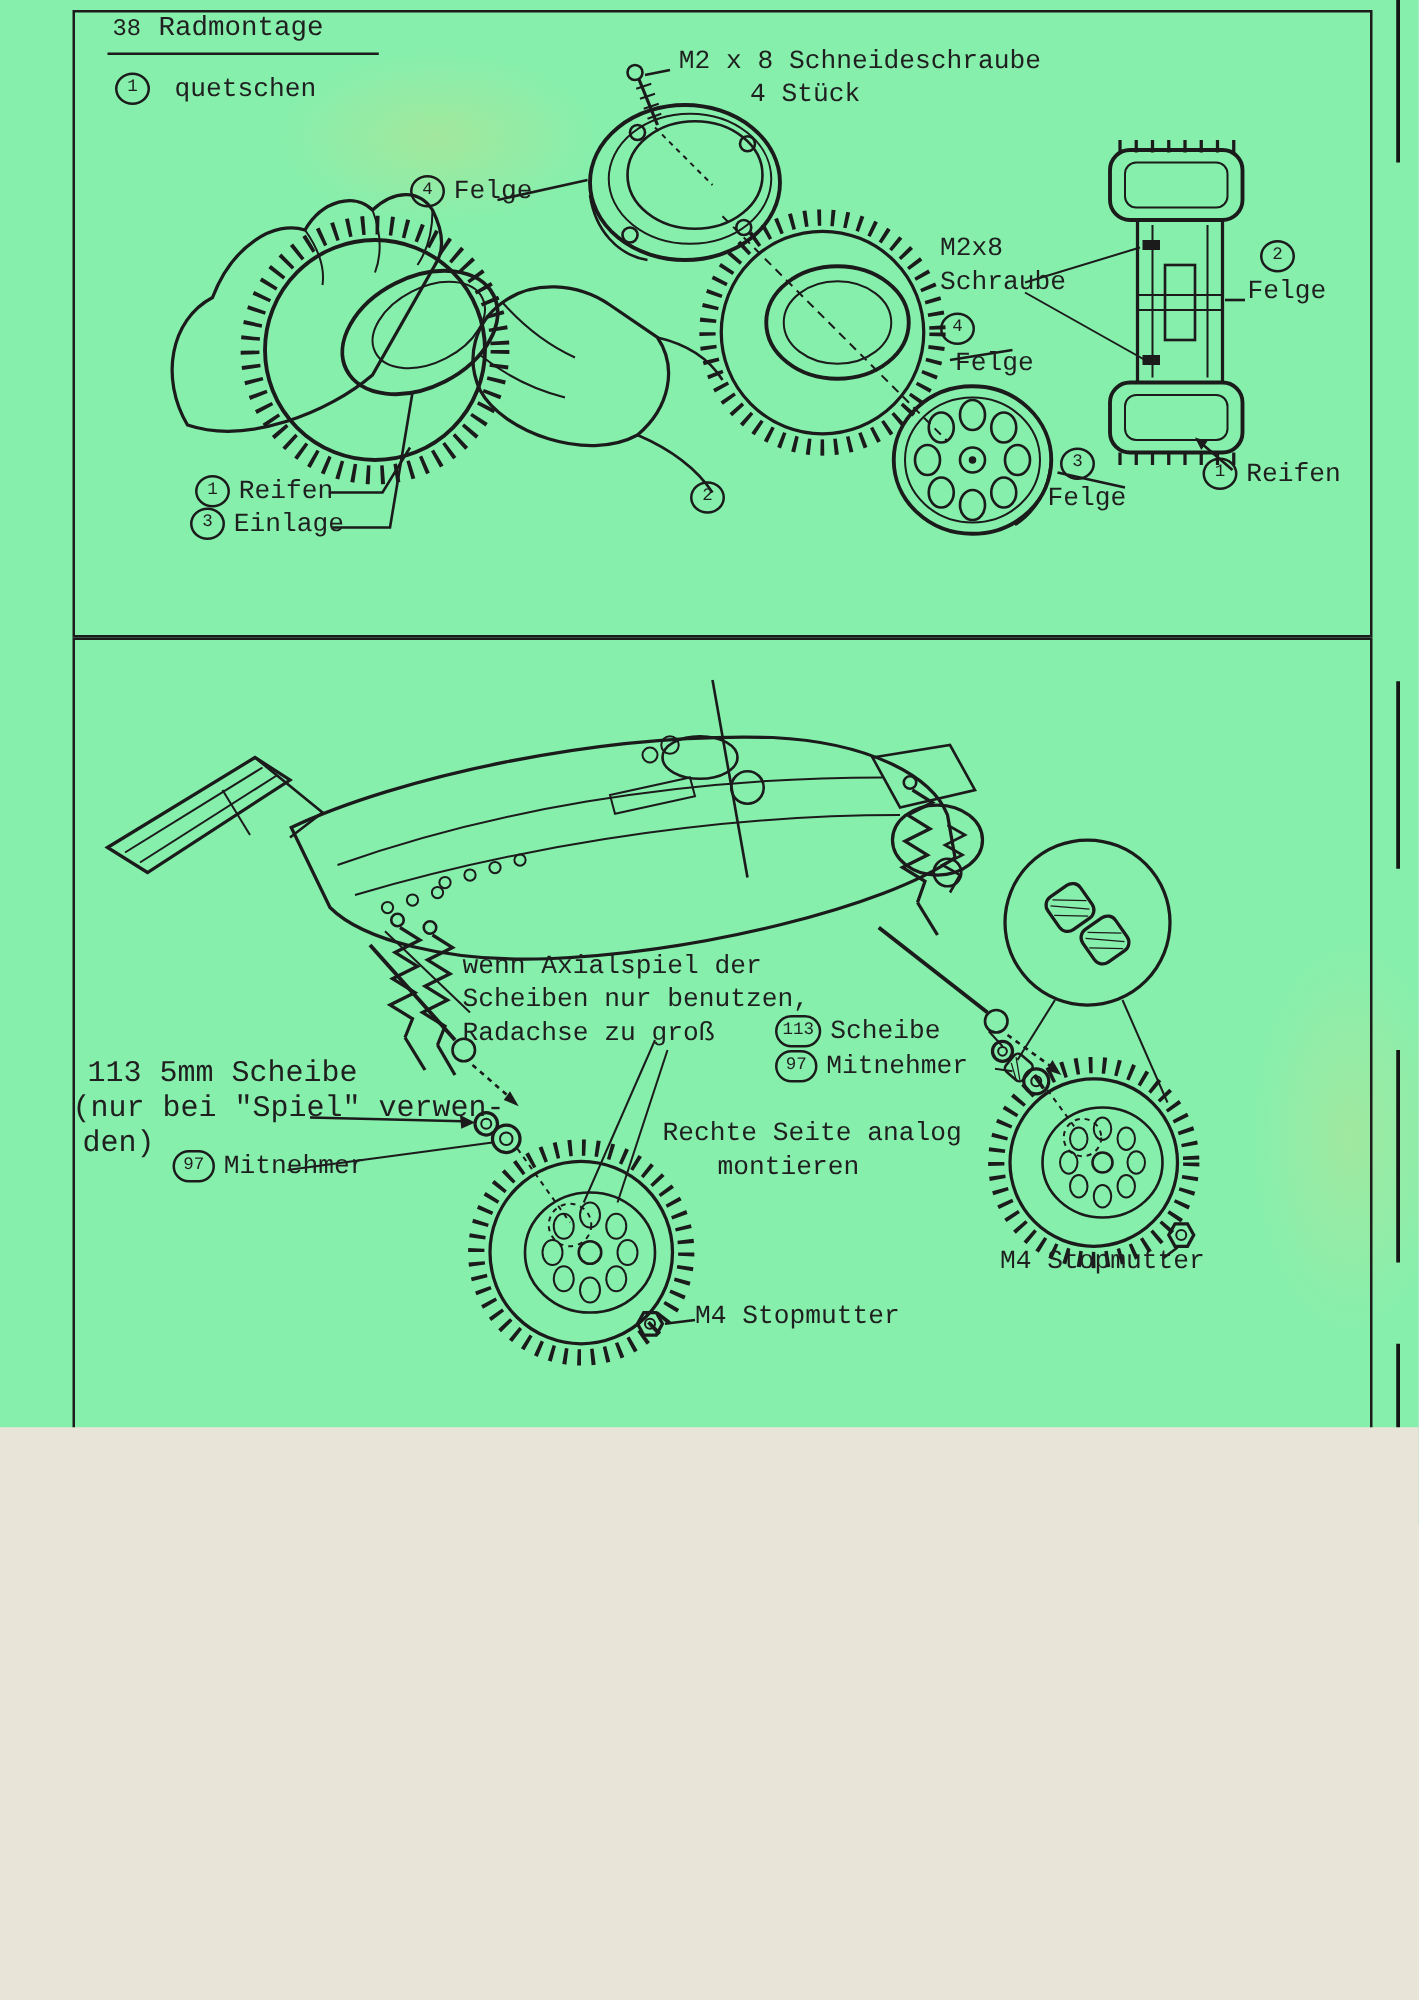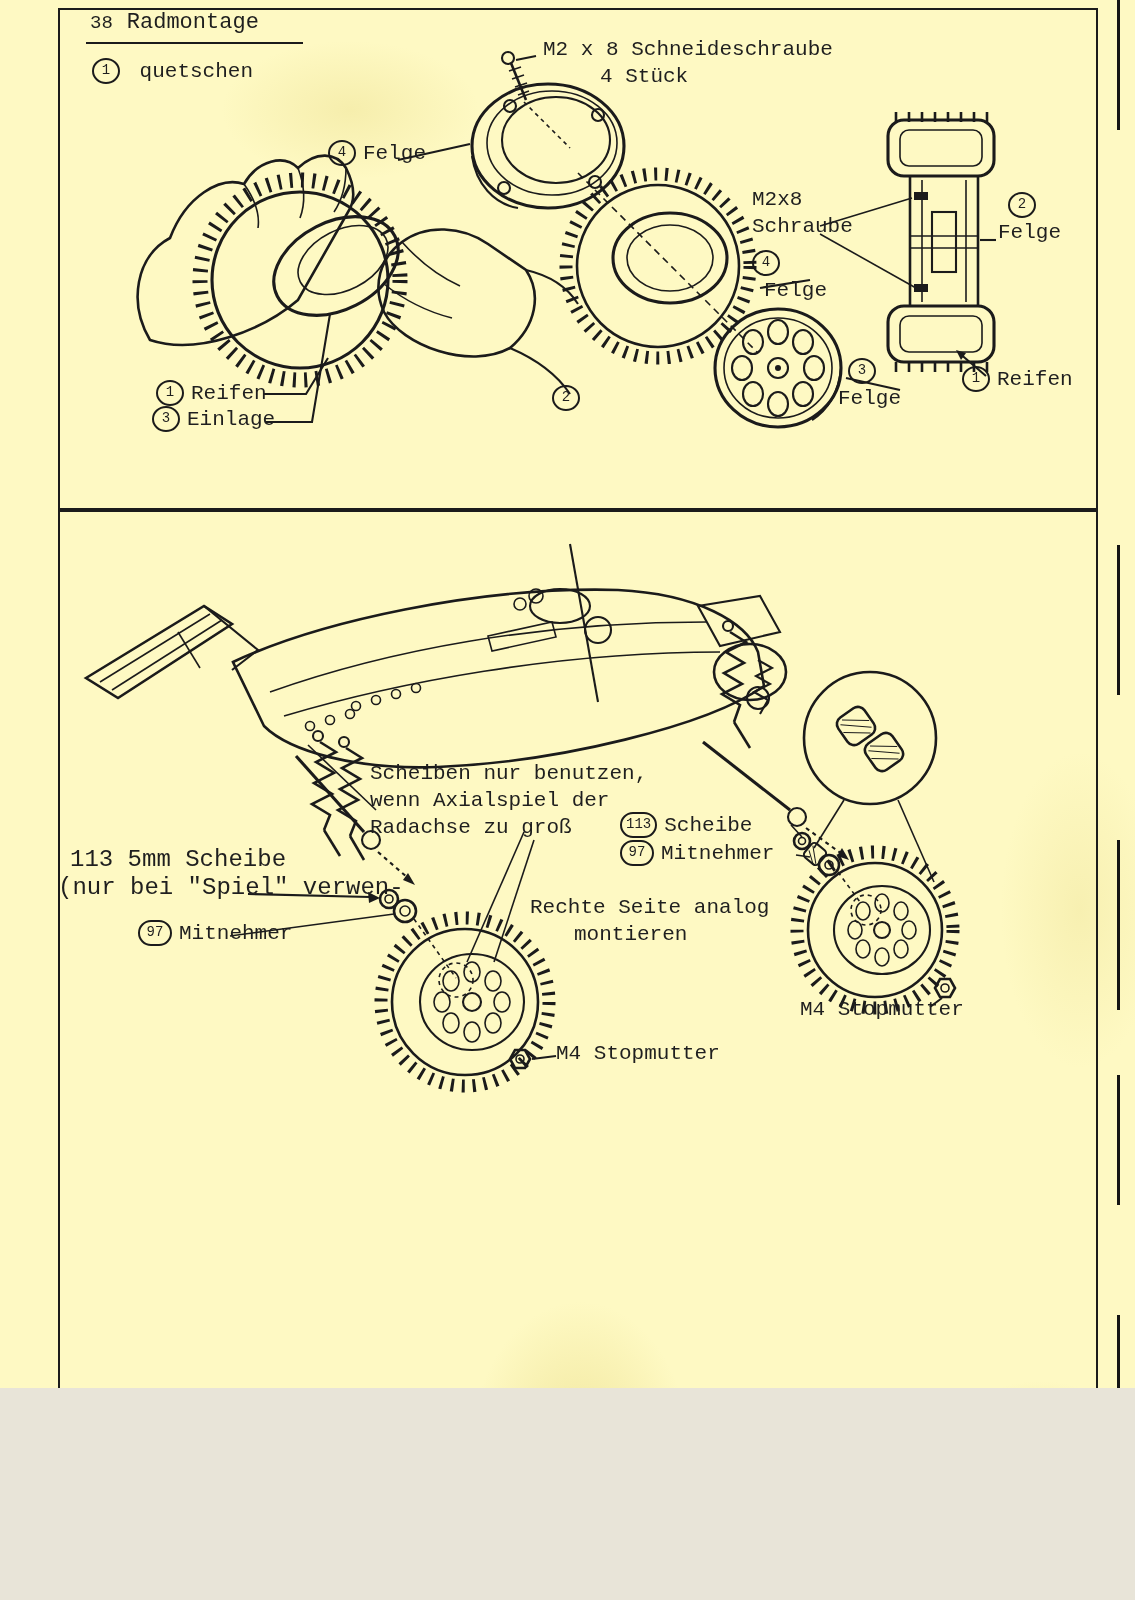--- a/index.html
+++ b/index.html
@@ -1,18 +1,18 @@
 <!DOCTYPE html>
 <html><head>
 <meta charset="utf-8">
 <style>
   html,body{margin:0;padding:0;background:#e8e4d8;}
   .page{
-    position:relative;width:1135px;height:1388px;overflow:hidden;
-    background:#fef9c3;
+    position:relative;width:1135px;height:1142px;overflow:hidden;
+    background:#86efac;
     font-family:"Liberation Mono","DejaVu Sans Mono",monospace;
     color:#1f1f1f;
   }
   .stain{position:absolute;pointer-events:none;border-radius:50%;}
   .frame{position:absolute;border:2.5px solid #1c1c1c;box-sizing:border-box;background:transparent;}
   .frame1{left:58px;top:8px;width:1040px;height:502px;}
   .frame2{left:58px;top:510px;width:1040px;height:980px;}
   .art{position:absolute;}
   .lbl{position:absolute;font-size:21px;line-height:27px;white-space:nowrap;}
   .lbl.sm{font-size:24px;}
@@ -340,36 +340,37 @@
     <span class="circ">1</span><span>Reifen</span>
   </div>
 
   <div class="lbl" style="left:152px;top:406px;">
     <span class="circ">3</span><span>Einlage</span>
   </div>
 
 
 
   <div class="lbl" style="left:370px;top:760px;">
+    <div>wenn Axialspiel der</div>
     <div>Scheiben nur benutzen,</div>
-    <div>wenn Axialspiel der</div>
     <div>Radachse zu groß</div>
   </div>
 
   <div class="lbl" style="left:620px;top:812px;">
     <span class="circ wide">113</span><span>Scheibe</span>
   </div>
 
   <div class="lbl" style="left:620px;top:840px;">
     <span class="circ wide">97</span><span>Mitnehmer</span>
   </div>
 
   <div class="lbl sm" style="left:58px;top:846px;line-height:28px;">
     <div style="margin-left:12px;">113 5mm Scheibe</div>
     <div>(nur bei "Spiel" verwen-</div>
+    <div style="margin-left:8px;">den)</div>
   </div>
 
   <div class="lbl" style="left:138px;top:920px;">
     <span class="circ wide">97</span><span>Mitnehmer</span>
   </div>
 
   <div class="lbl" style="left:530px;top:894px;">
     <div>Rechte Seite analog</div>
     <div style="margin-left:44px;">montieren</div>
   </div>

